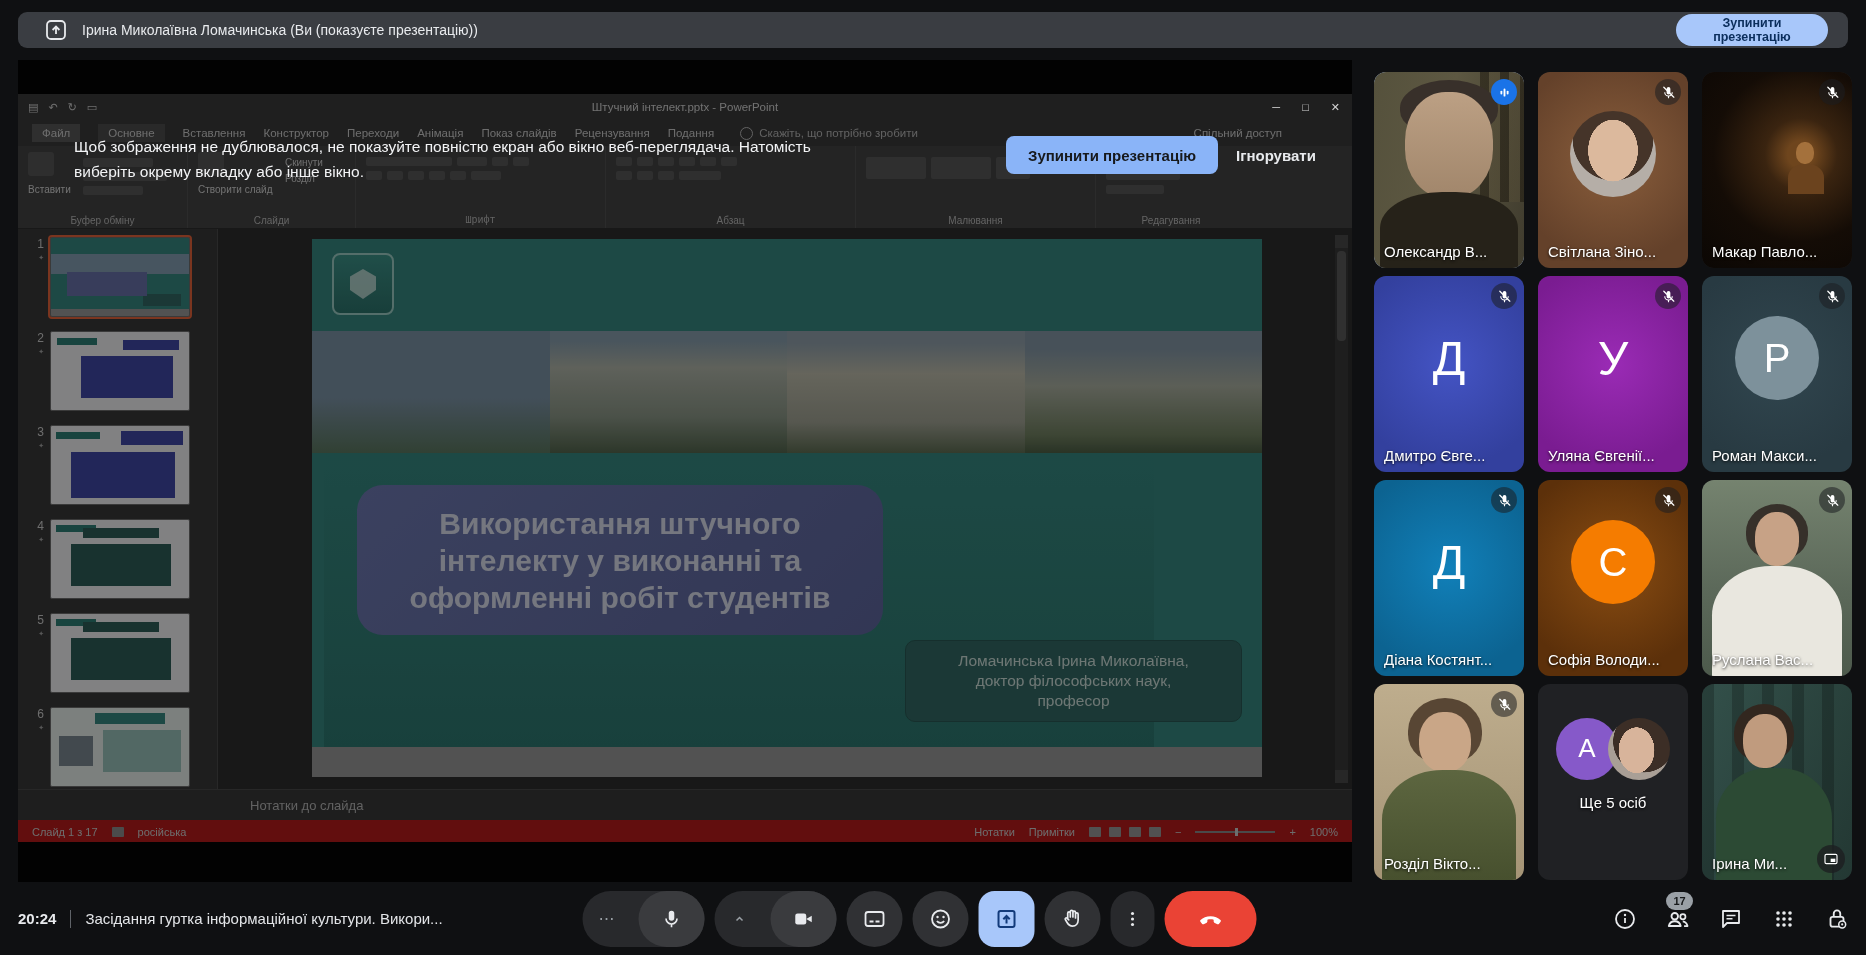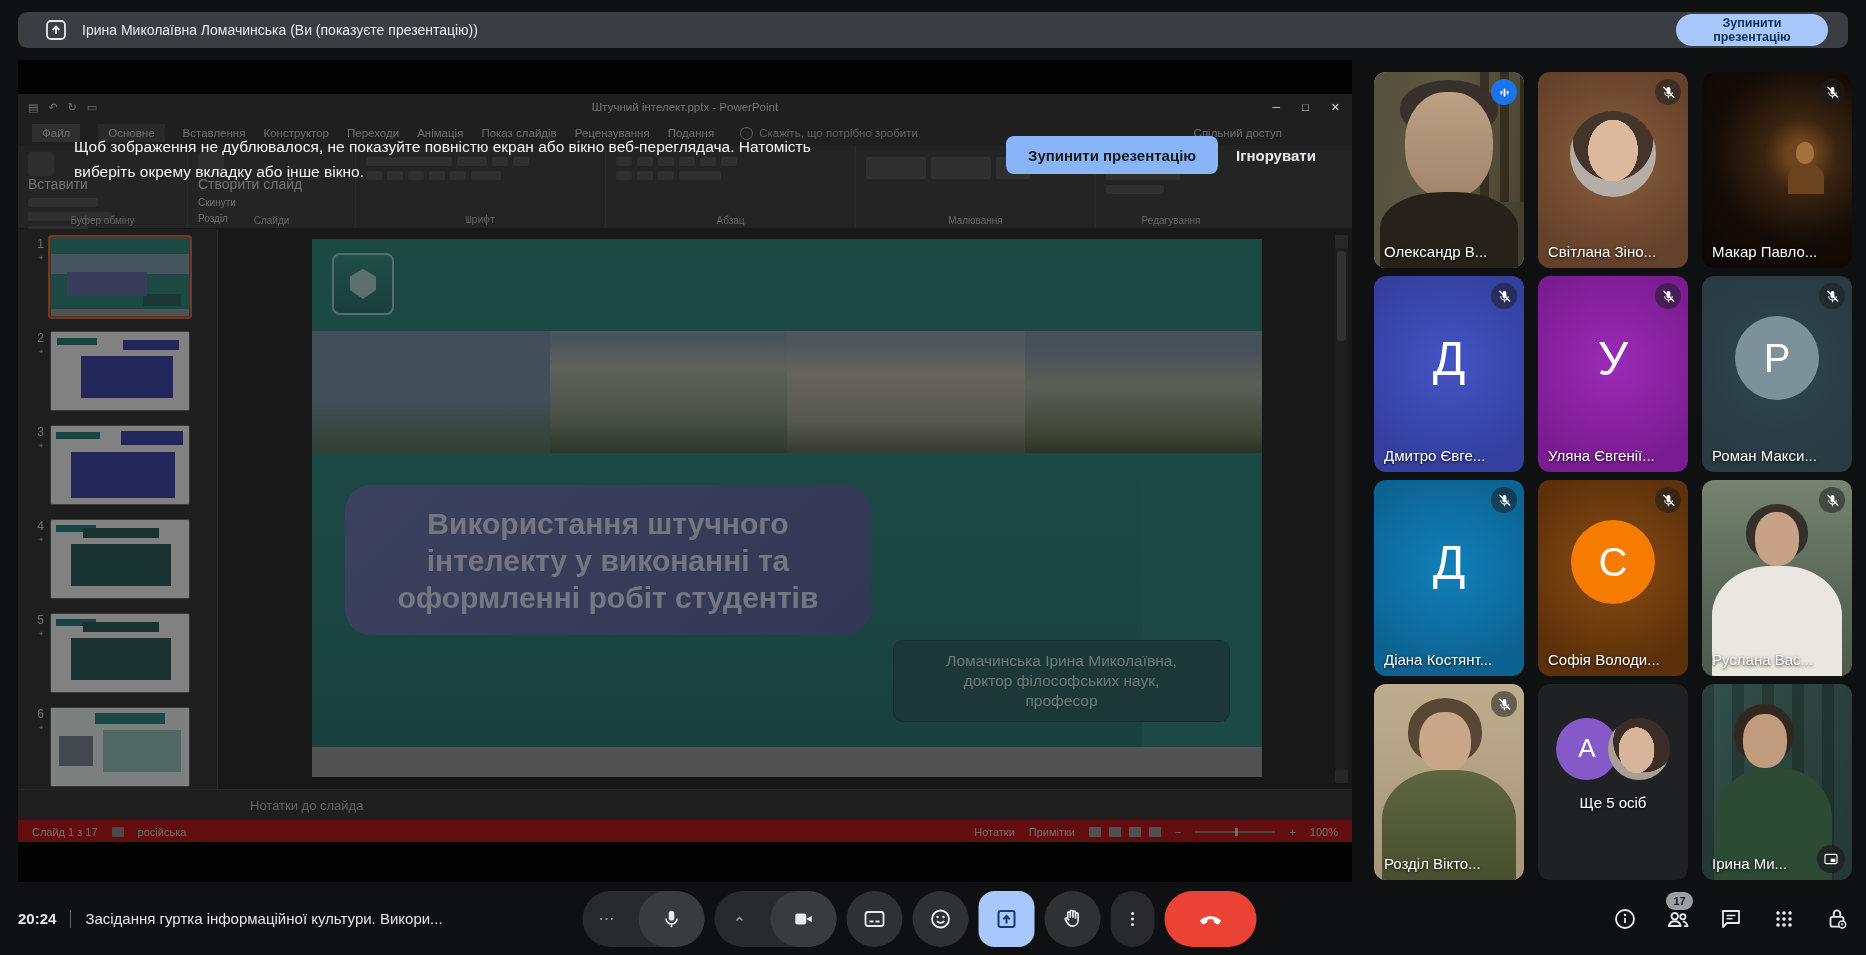--- a/index.html
+++ b/index.html
@@ -25,21 +25,21 @@
   .ppt-tabs{position:relative;height:26px;background:#3c3c3c;display:flex;align-items:center;gap:18px;
             padding-left:14px;font-size:11.5px;color:#cfcfcf;}
   .ppt-tab.file{background:#5a5a5a;padding:3px 10px;}
   .ppt-tab.active{background:#4f4f4f;padding:3px 10px;}
   .tellme{display:flex;align-items:center;gap:6px;color:#b9b9b9;margin-left:8px;}
   .bulb{width:11px;height:11px;border:1.3px solid #b9b9b9;border-radius:50%;}
   .share-lbl{margin-left:auto;margin-right:70px;color:#cfcfcf;}
   .ppt-ribbon{height:82px;background:#444;display:flex;border-bottom:1px solid #2e2e2e;}
   .rgroup{position:relative;border-right:1px solid #525252;padding:6px 10px 16px;box-sizing:border-box;}
   .rgroup .glabel{position:absolute;bottom:2px;left:0;right:0;text-align:center;font-size:10px;color:#bdbdbd;}
-  .bigbtn{display:inline-flex;flex-direction:column;align-items:flex-start;gap:0;font-size:14px;color:#d8d8d8;margin-right:8px;vertical-align:top;}
+  .bigbtn{display:inline-flex;flex-direction:column;align-items:flex-start;gap:8px;font-size:10px;color:#d8d8d8;margin-right:8px;vertical-align:top;}
   .bigbtn .bb-ic{width:26px;height:24px;background:#585858;border-radius:3px;}
   .smallrows{display:inline-flex;flex-direction:column;gap:5px;font-size:10px;color:#d0d0d0;}
   .fakebar{height:9px;background:#5a5a5a;border-radius:2px;}
   .fakerow{display:flex;gap:5px;margin-top:5px;}
   .fakerow i{display:block;width:16px;height:9px;background:#5a5a5a;border-radius:2px;}
 
   .ppt-body{position:relative;height:560px;background:#333;display:flex;}
   .thumbs{width:200px;background:#3a3a3a;border-right:1px solid #4c4c4c;padding-top:8px;box-sizing:border-box;}
   .thumb-row{display:flex;gap:6px;padding:0 14px 0 10px;margin-bottom:14px;}
   .thumb-num{width:16px;font-size:12px;color:#cfcfcf;text-align:right;}
@@ -69,21 +69,21 @@
               background:linear-gradient(#3d948a,#2e7membri);background:linear-gradient(#3d948a,#2e766e);
               border:2px solid #9fd0c8;box-sizing:border-box;}
   .slide-logo:before{content:"";position:absolute;left:50%;top:50%;width:26px;height:30px;transform:translate(-50%,-50%);
               background:#cfe7e2;clip-path:polygon(50% 0,100% 25%,100% 70%,50% 100%,0 70%,0 25%);opacity:.8;}
   .photo-band{position:absolute;left:0;top:92px;width:950px;height:122px;display:flex;}
   .photo-band div{flex:1;}
   .ph1{background:linear-gradient(#7e95a8 55%,#5d7a62);}
   .ph2{background:linear-gradient(#8aa0b0 8%,#b3b8ac 30%,#8e9a8a 70%,#55684f);}
   .ph3{background:linear-gradient(#93a3ae 10%,#c0bfae 35%,#a3a596 75%,#607055);}
   .ph4{background:linear-gradient(#879aa9 15%,#aeb3a4 45%,#748464 85%,#4f6147);}
-  .slide-body{position:absolute;left:0;top:214px;width:830px;height:294px;background:linear-gradient(#378b83,#2f7a72);}
+  .slide-body{position:absolute;left:12px;top:214px;width:830px;height:294px;background:linear-gradient(#378b83,#2f7a72);}
   .title-box{position:absolute;left:33px;top:32px;width:526px;height:150px;border-radius:26px;
              background:linear-gradient(135deg,#707bb4,#5f68a0);display:flex;align-items:center;justify-content:center;
              text-align:center;font-size:30px;line-height:37px;font-weight:700;color:#dde1f0;padding:0 28px;box-sizing:border-box;}
   .sub-box{position:absolute;left:581px;top:187px;width:337px;height:82px;border-radius:10px;background:#336b66;
            border:1px solid #2a5a55;display:flex;flex-direction:column;align-items:center;justify-content:center;
            font-size:15.5px;line-height:20px;color:#cfe0dc;text-align:center;box-sizing:border-box;}
   .slide-foot{position:absolute;left:0;top:508px;width:950px;height:30px;background:#9c9c9c;}
   .vscroll{position:absolute;right:4px;top:6px;width:13px;bottom:6px;background:#3a3a3a;border-radius:2px;}
   .vscroll:before{content:"";position:absolute;left:2px;top:16px;width:9px;height:90px;background:#5c5c5c;border-radius:4px;}
   .vscroll i{position:absolute;left:0;width:13px;height:13px;background:#4a4a4a;}

